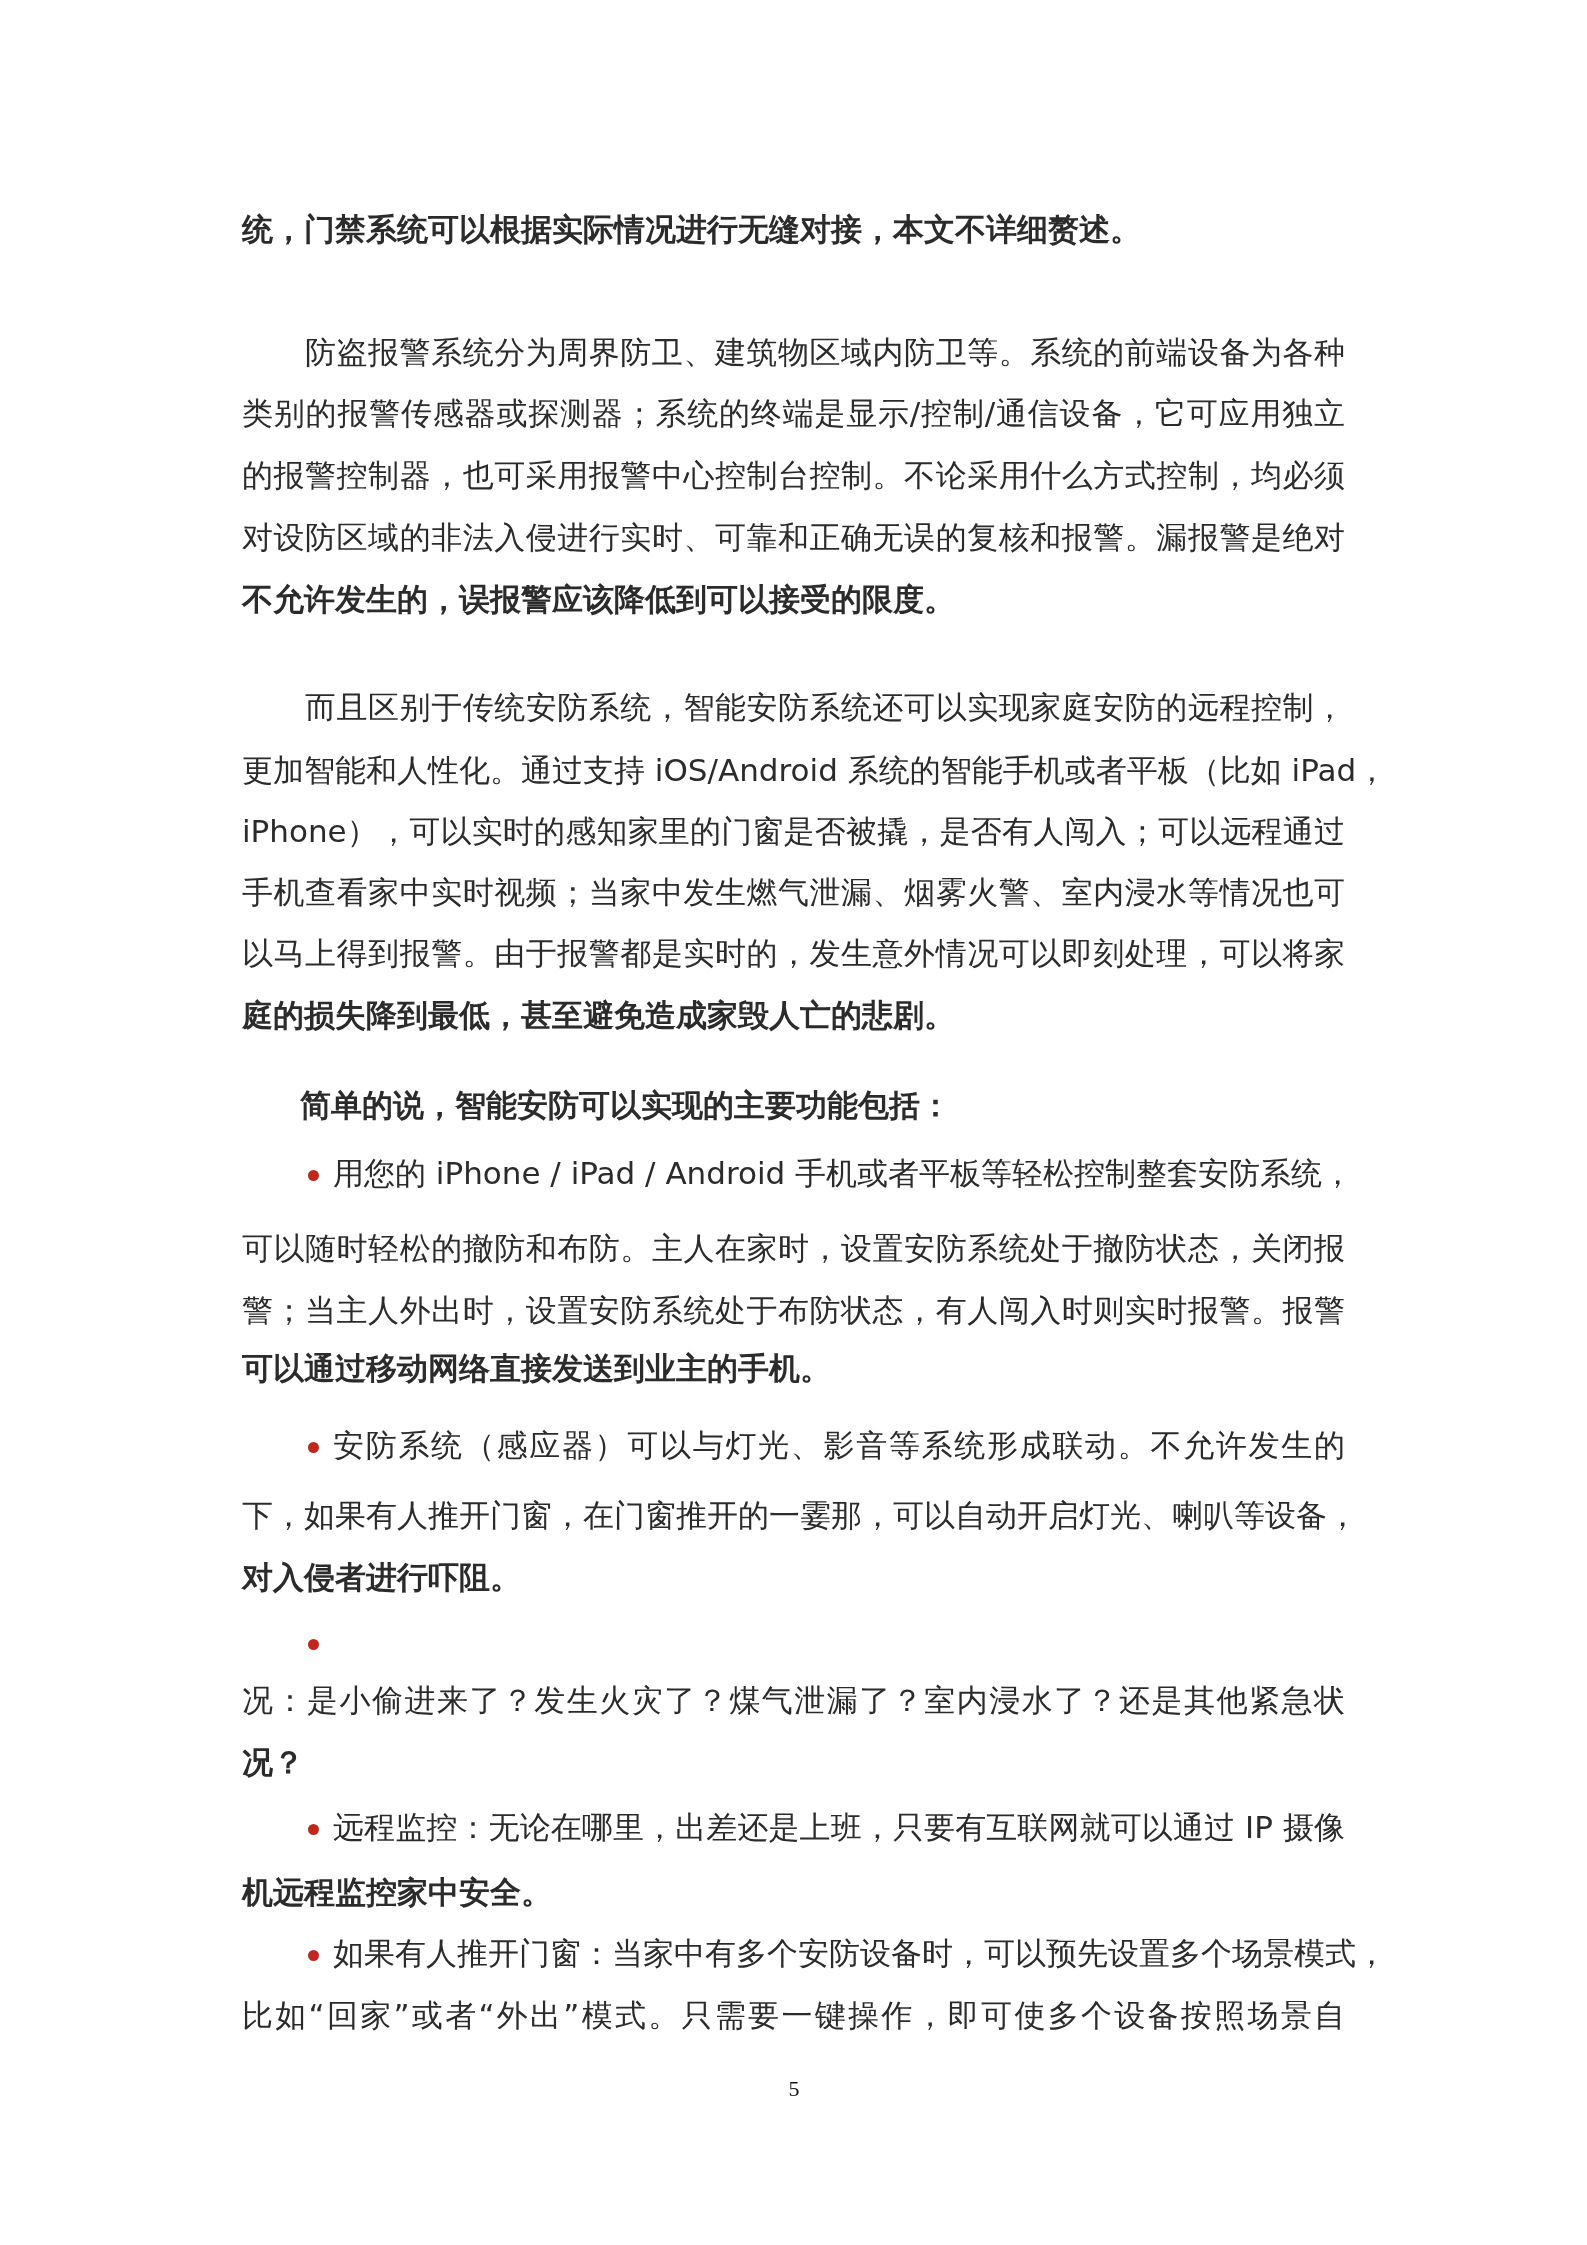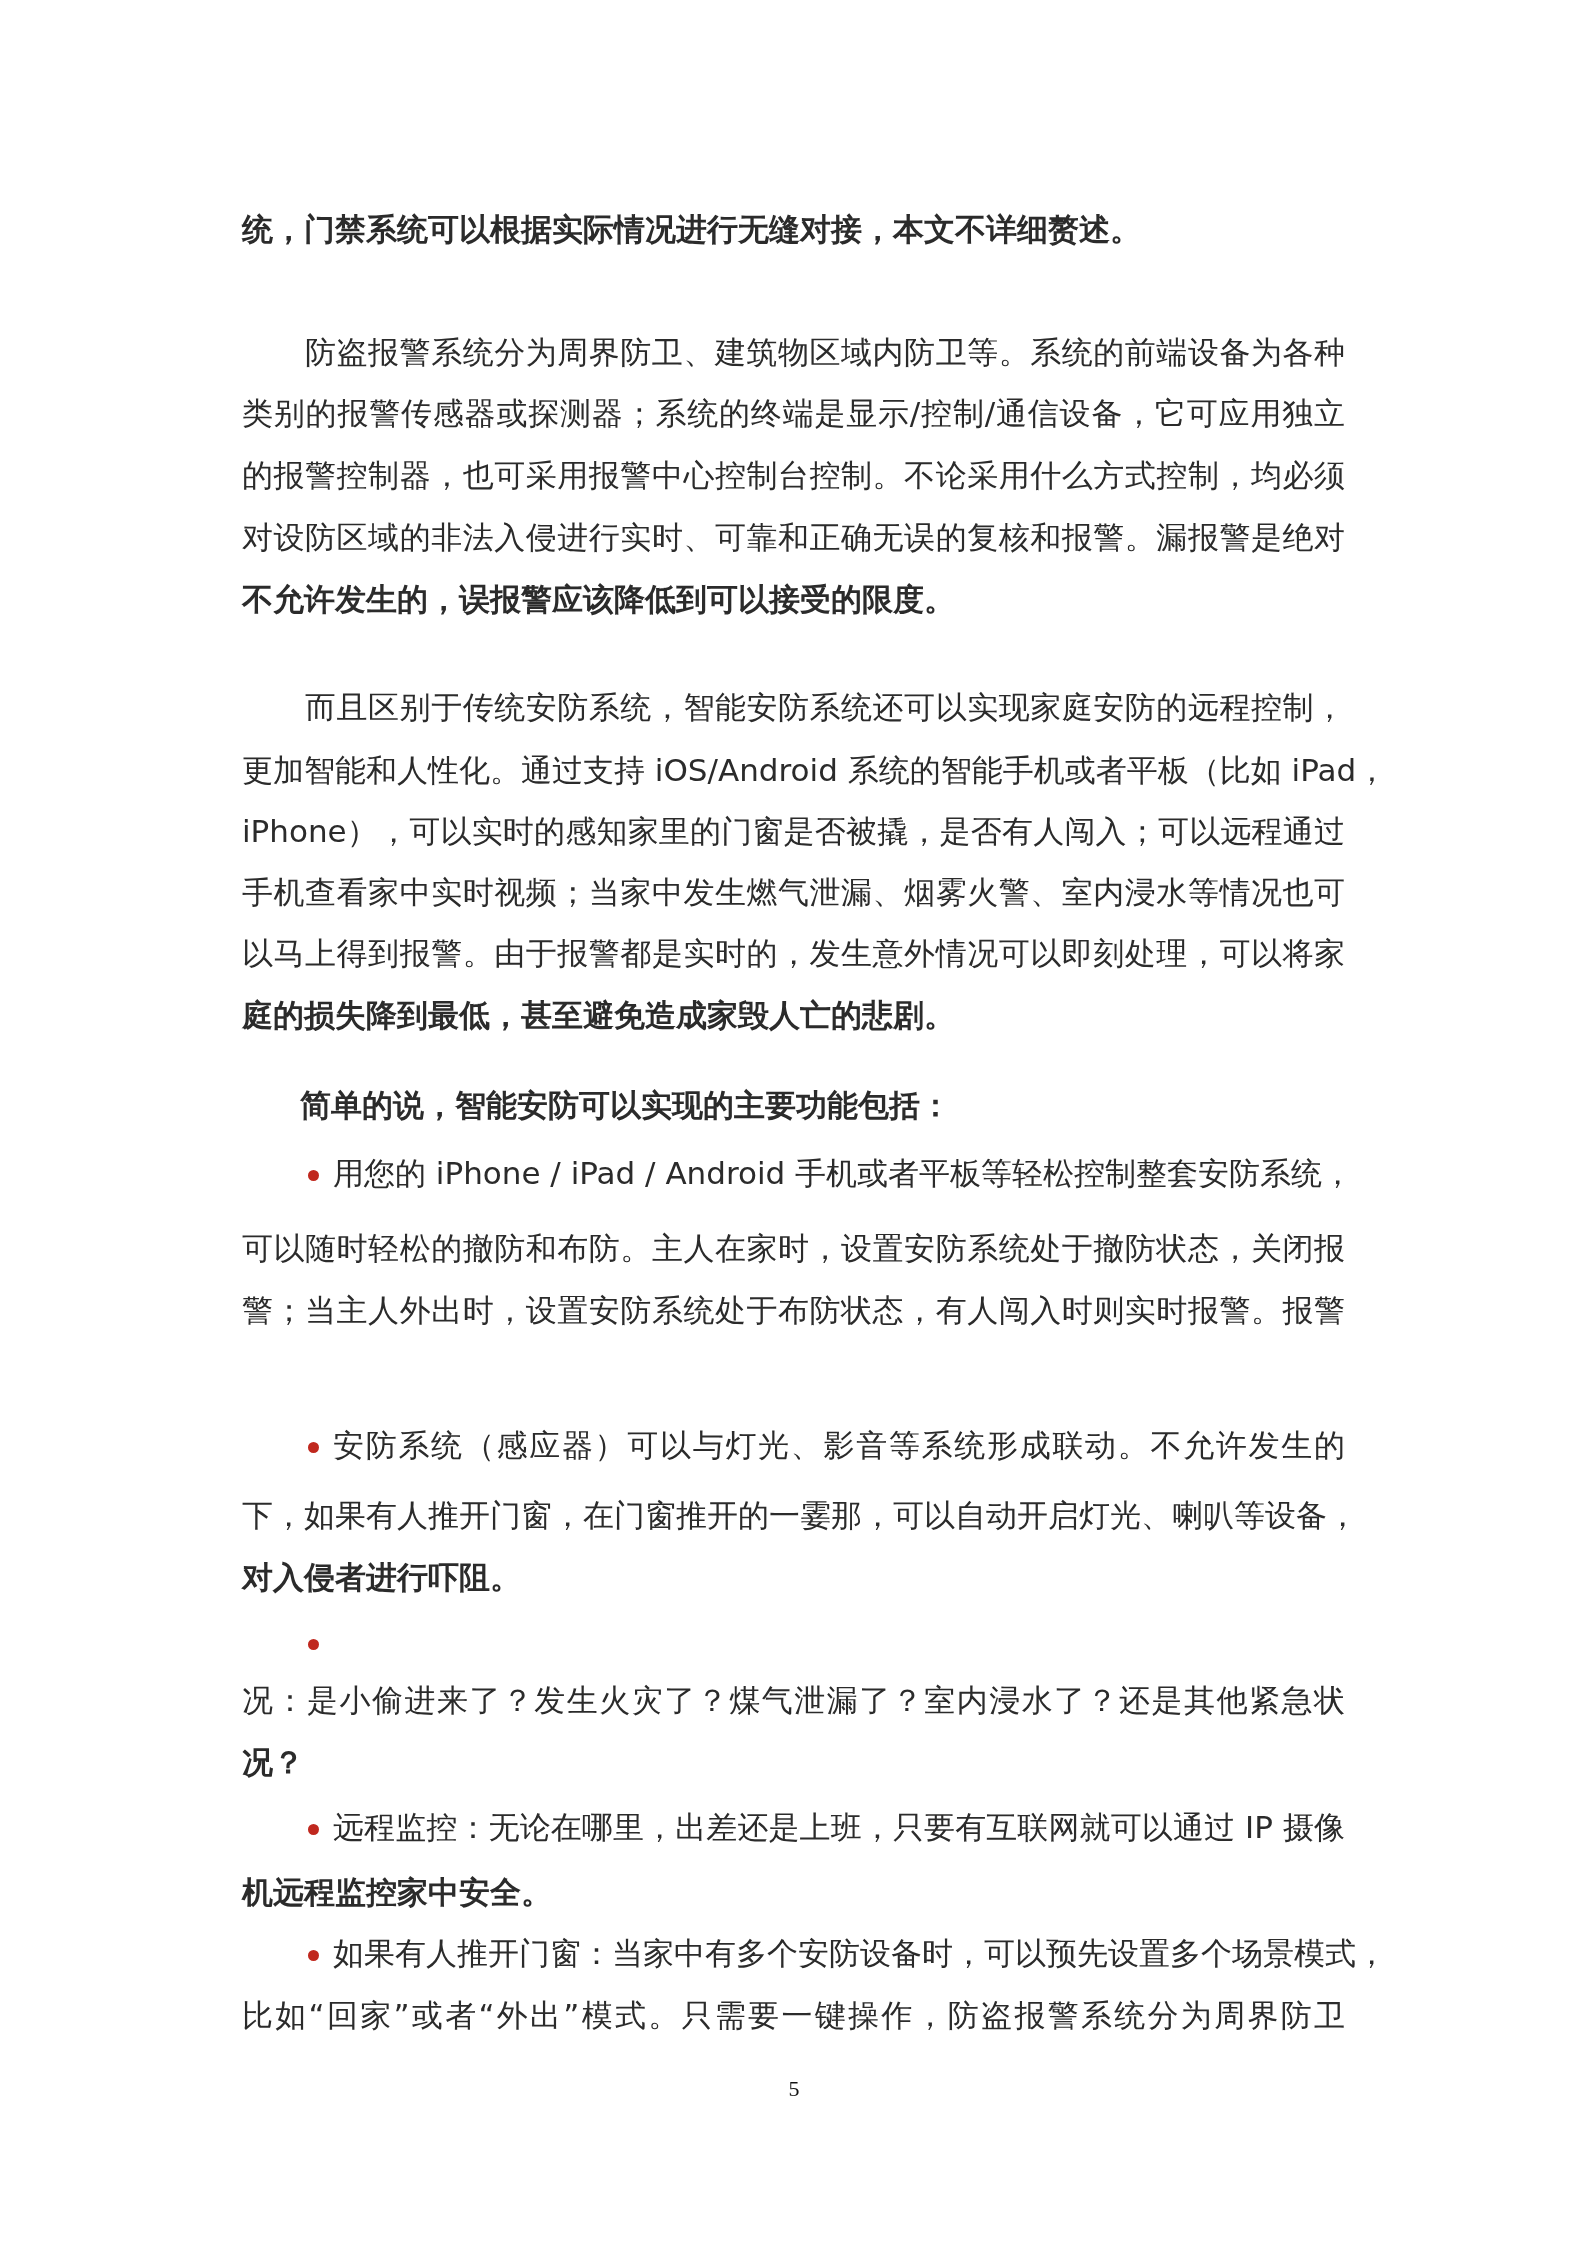--- a/index.html
+++ b/index.html
@@ -35,32 +35,33 @@
   <div class="line" style="top:870px">手机查看家中实时视频；当家中发生燃气泄漏、烟雾火警、室内浸水等情况也可</div>
   <div class="line" style="top:931px">以马上得到报警。由于报警都是实时的，发生意外情况可以即刻处理，可以将家</div>
   <div class="line indent last" style="top:1083px; left:300px;">简单的说，智能安防可以实现的主要功能包括：</div>
 
   <div class="line last" style="top:993px">庭的损失降到最低，甚至避免造成家毁人亡的悲剧。</div>
 
   <span class="bullet" style="top: 1170px; background: rgb(192, 40, 30);"></span>
   <div class="line bullet-line" style="top:1151px">用您的 iPhone / iPad / Android 手机或者平板等轻松控制整套安防系统，</div>
   <div class="line" style="top:1226px">可以随时轻松的撤防和布防。主人在家时，设置安防系统处于撤防状态，关闭报</div>
   <div class="line" style="top:1288px">警；当主人外出时，设置安防系统处于布防状态，有人闯入时则实时报警。报警</div>
+  <div class="line last" style="top:1346px">可以通过移动网络直接发送到业主的手机。</div>
 
   <span class="bullet" style="top: 1442px; background: rgb(192, 40, 30);"></span>
   <div class="line bullet-line" style="top:1423px">安防系统（感应器）可以与灯光、影音等系统形成联动。不允许发生的</div>
   <div class="line" style="top:1493px">下，如果有人推开门窗，在门窗推开的一霎那，可以自动开启灯光、喇叭等设备，</div>
   <div class="line last" style="top:1555px">对入侵者进行吓阻。</div>
 
   <span class="bullet" style="top: 1639px; background: rgb(192, 40, 30);"></span>
   <div class="line" style="top:1678px">况：是小偷进来了？发生火灾了？煤气泄漏了？室内浸水了？还是其他紧急状</div>
   <div class="line last" style="top:1740px">况？</div>
 
   <span class="bullet" style="top: 1824px; background: rgb(192, 40, 30);"></span>
   <div class="line bullet-line" style="top:1805px">远程监控：无论在哪里，出差还是上班，只要有互联网就可以通过 IP 摄像</div>
   <div class="line last" style="top:1870px">机远程监控家中安全。</div>
 
   <span class="bullet" style="top: 1950px; background: rgb(192, 40, 30);"></span>
   <div class="line bullet-line" style="top:1931px">如果有人推开门窗：当家中有多个安防设备时，可以预先设置多个场景模式，</div>
-  <div class="line" style="top:1993px">比如“回家”或者“外出”模式。只需要一键操作，防盗报警系统分为周界防卫</div>
+  <div class="line" style="top:1993px">比如“回家”或者“外出”模式。只需要一键操作，即可使多个设备按照场景自</div>
 
   <div class="pagenum">5</div>
 </div>
 
 </body></html>

